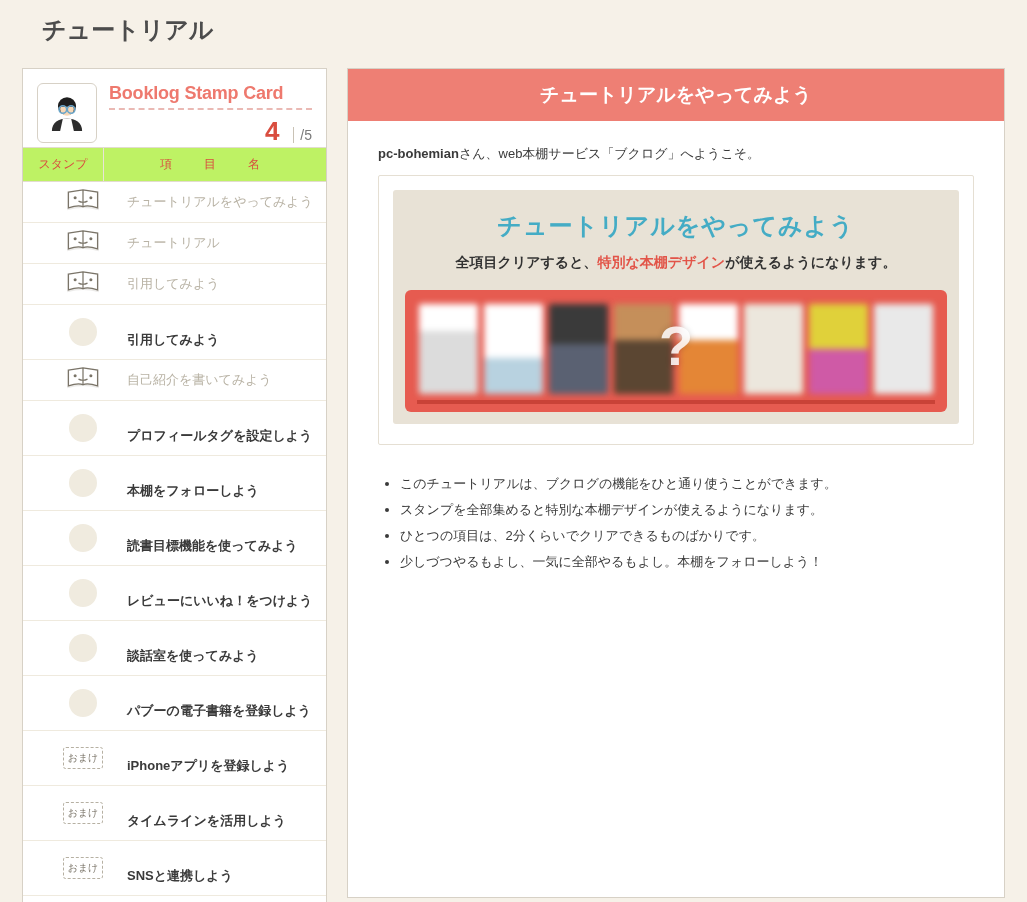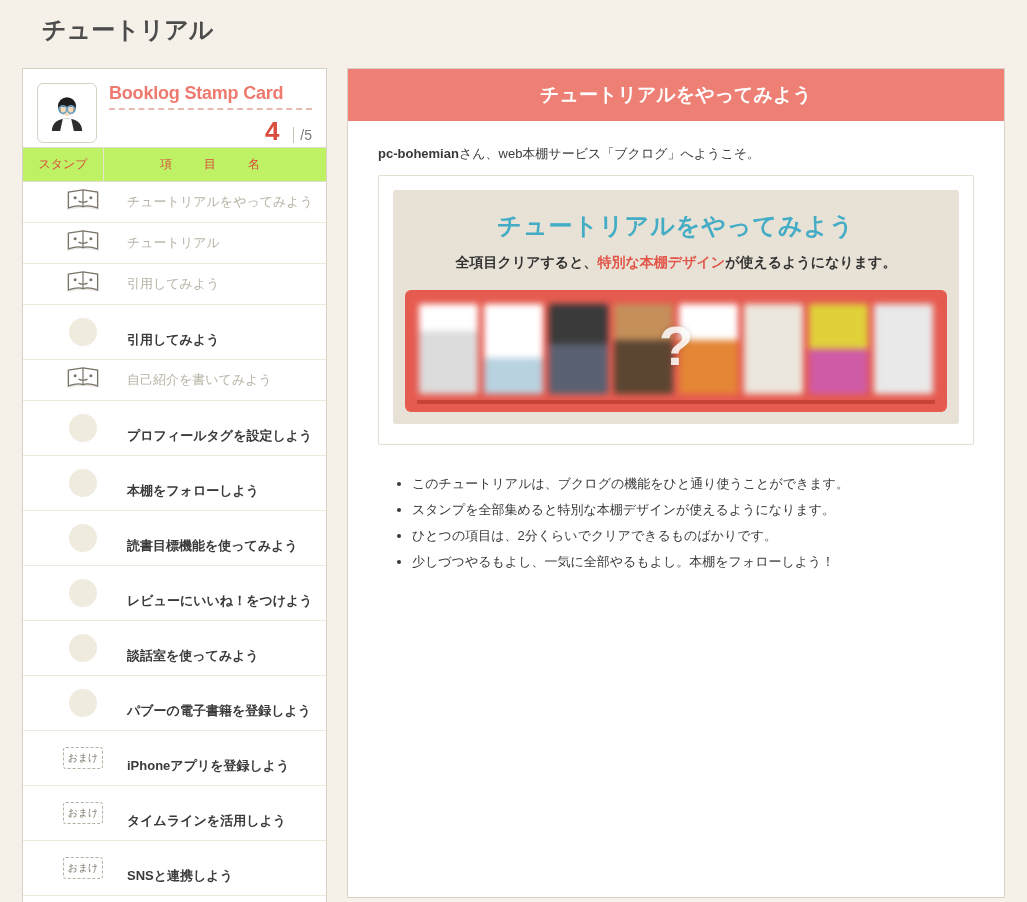--- a/index.html
+++ b/index.html
@@ -227,21 +227,21 @@
     left: 50%; top: 50%;
     transform: translate(-50%,-55%);
     color: rgba(255,255,255,0.85);
     font-size: 56px;
     font-weight: 800;
     text-shadow: 0 0 6px rgba(0,0,0,0.15);
   }
   ul.bullets {
     list-style: disc;
     padding-left: 22px;
-    margin: 12px;
+    margin: 0;
   }
   ul.bullets li {
     font-size: 13px;
     line-height: 2.0;
     color: #3a3a3a;
   }
 </style>
 </head>
 <body>
 

